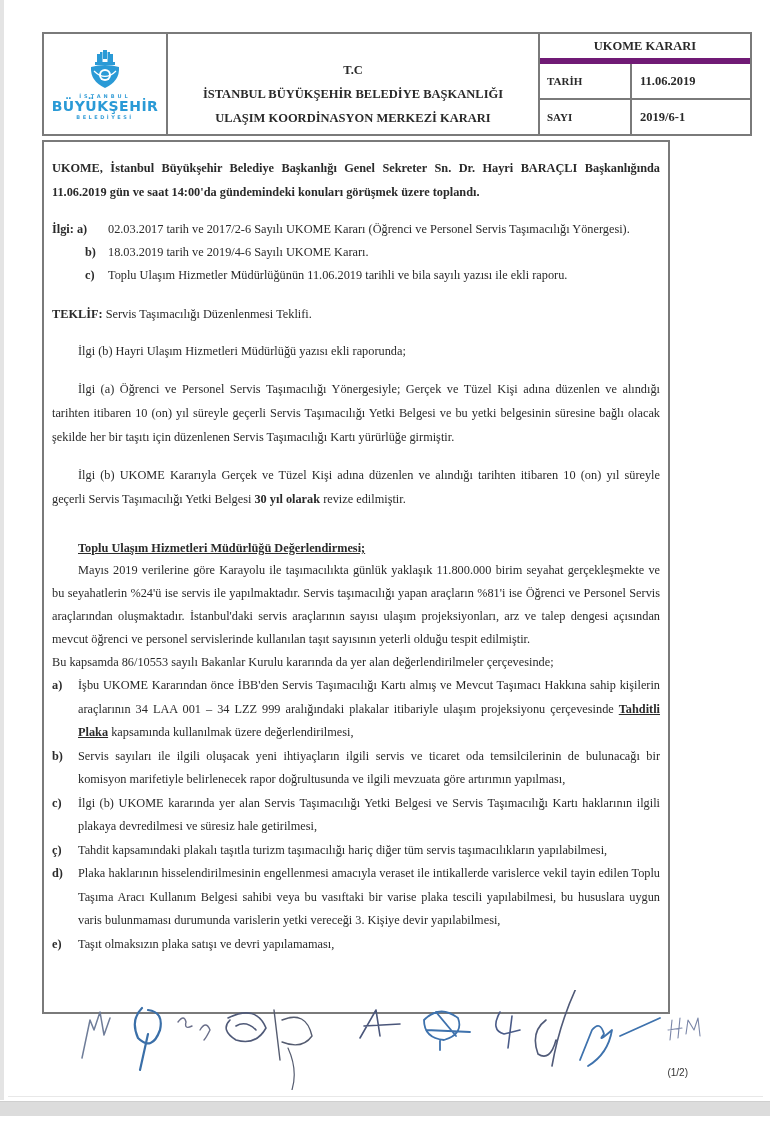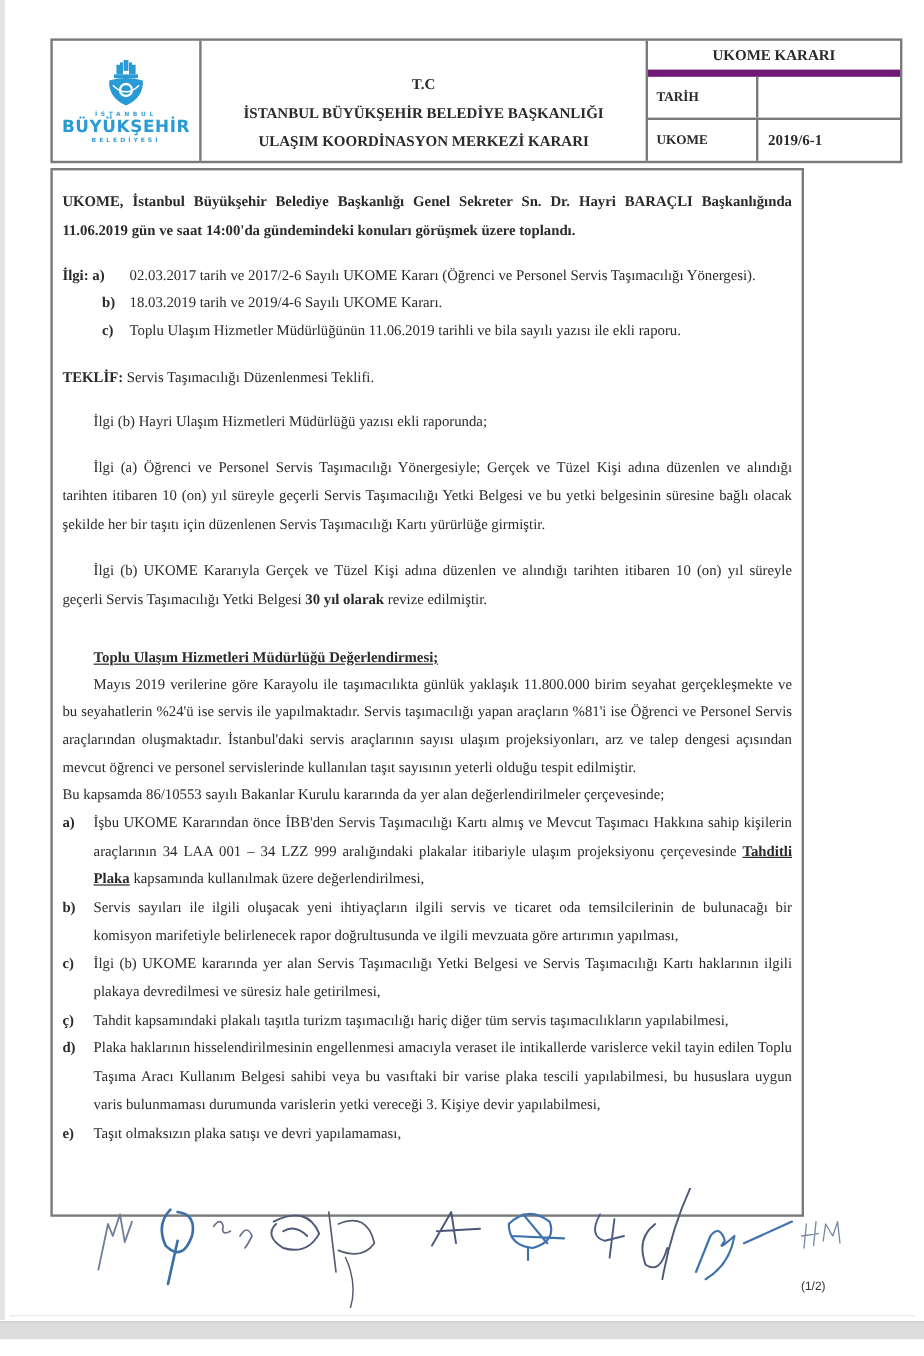--- a/index.html
+++ b/index.html
@@ -249,23 +249,24 @@
   </div>
   <div class="title-cell">
     <div>T.C</div>
     <div>İSTANBUL BÜYÜKŞEHİR BELEDİYE BAŞKANLIĞI</div>
     <div>ULAŞIM KOORDİNASYON MERKEZİ KARARI</div>
   </div>
   <div class="meta-cell">
     <div class="meta-head">UKOME KARARI</div>
     <div class="meta-row">
       <div class="meta-label">TARİH</div>
+      <div class="meta-value">11.06.2019</div>
     </div>
     <div class="meta-row">
-      <div class="meta-label">UKOME</div>
+      <div class="meta-label">SAYI</div>
       <div class="meta-value">2019/6-1</div>
     </div>
   </div>
 </div>
 
 <div class="body-frame">
   <p class="intro">UKOME, İstanbul Büyükşehir Belediye Başkanlığı Genel Sekreter Sn. Dr. Hayri BARAÇLI Başkanlığında 11.06.2019 gün ve saat 14:00'da gündemindeki konuları görüşmek üzere toplandı.</p>
 
   <div class="ref-block">
     <div class="ref-line">

